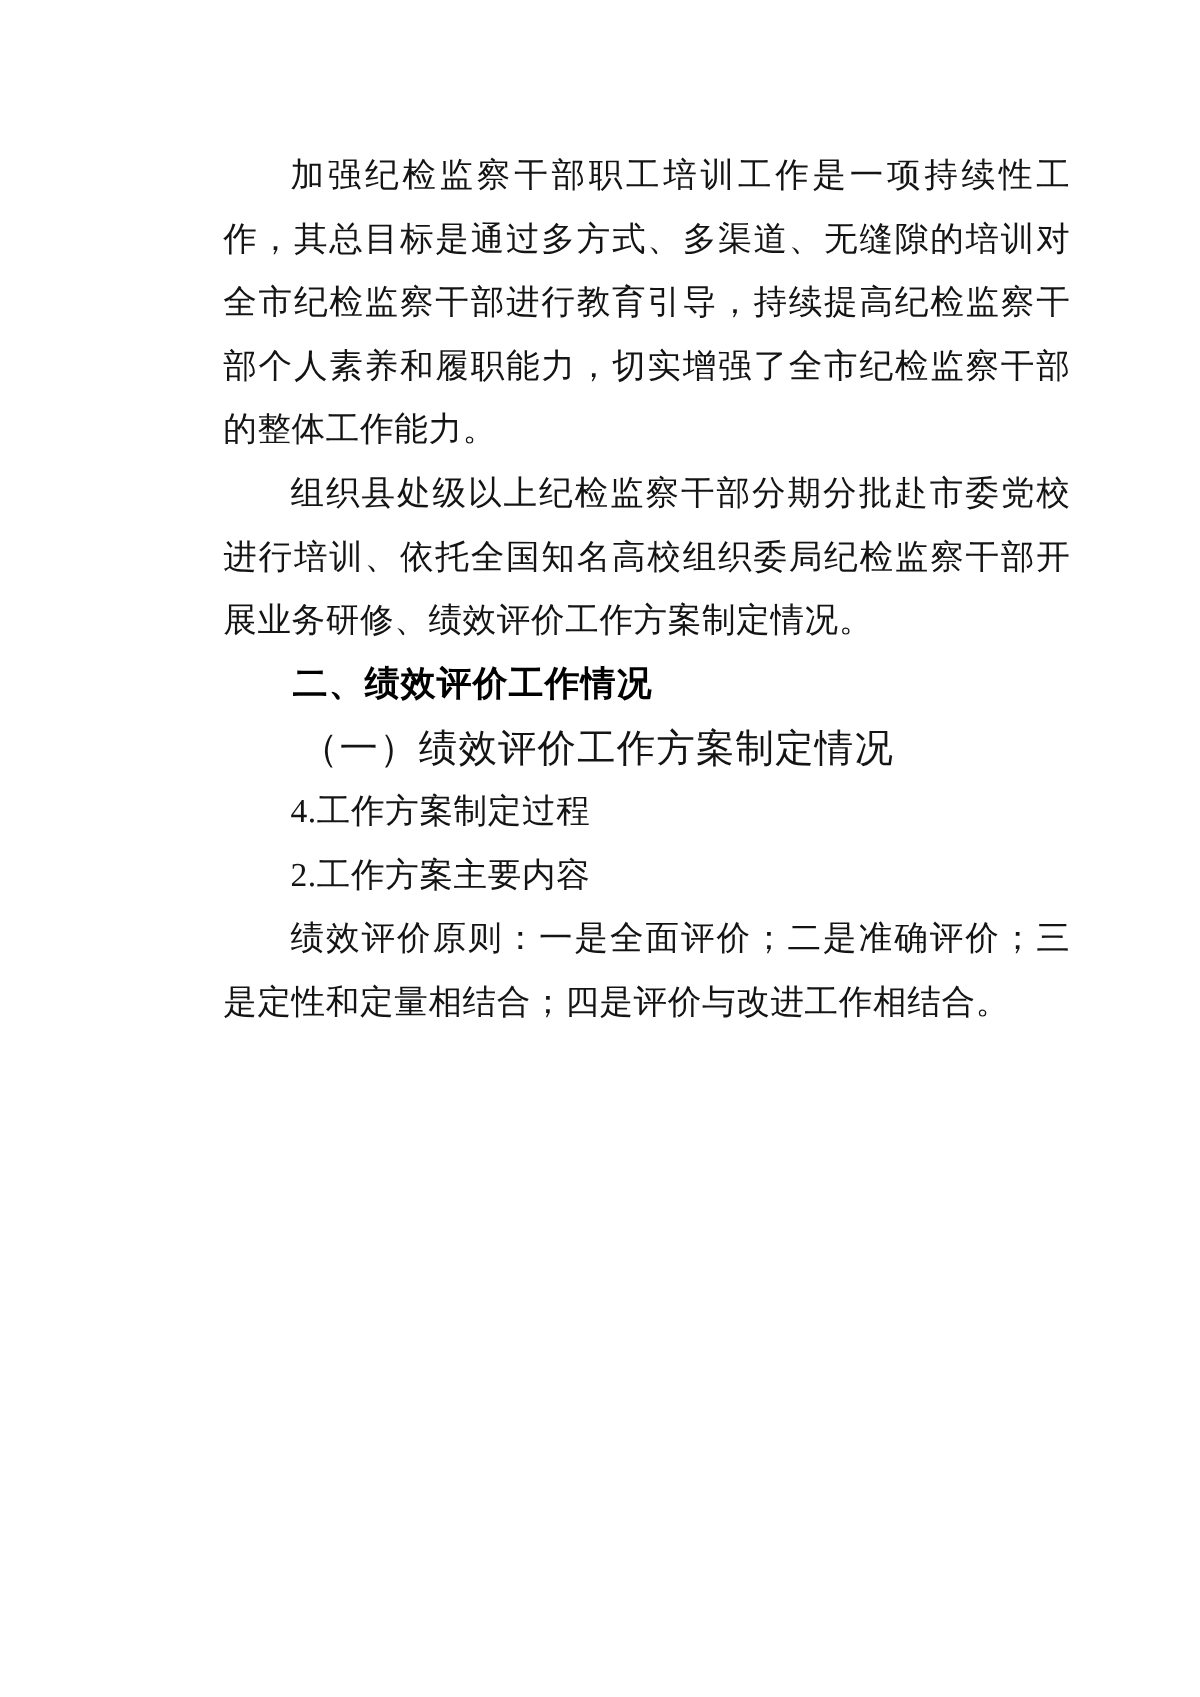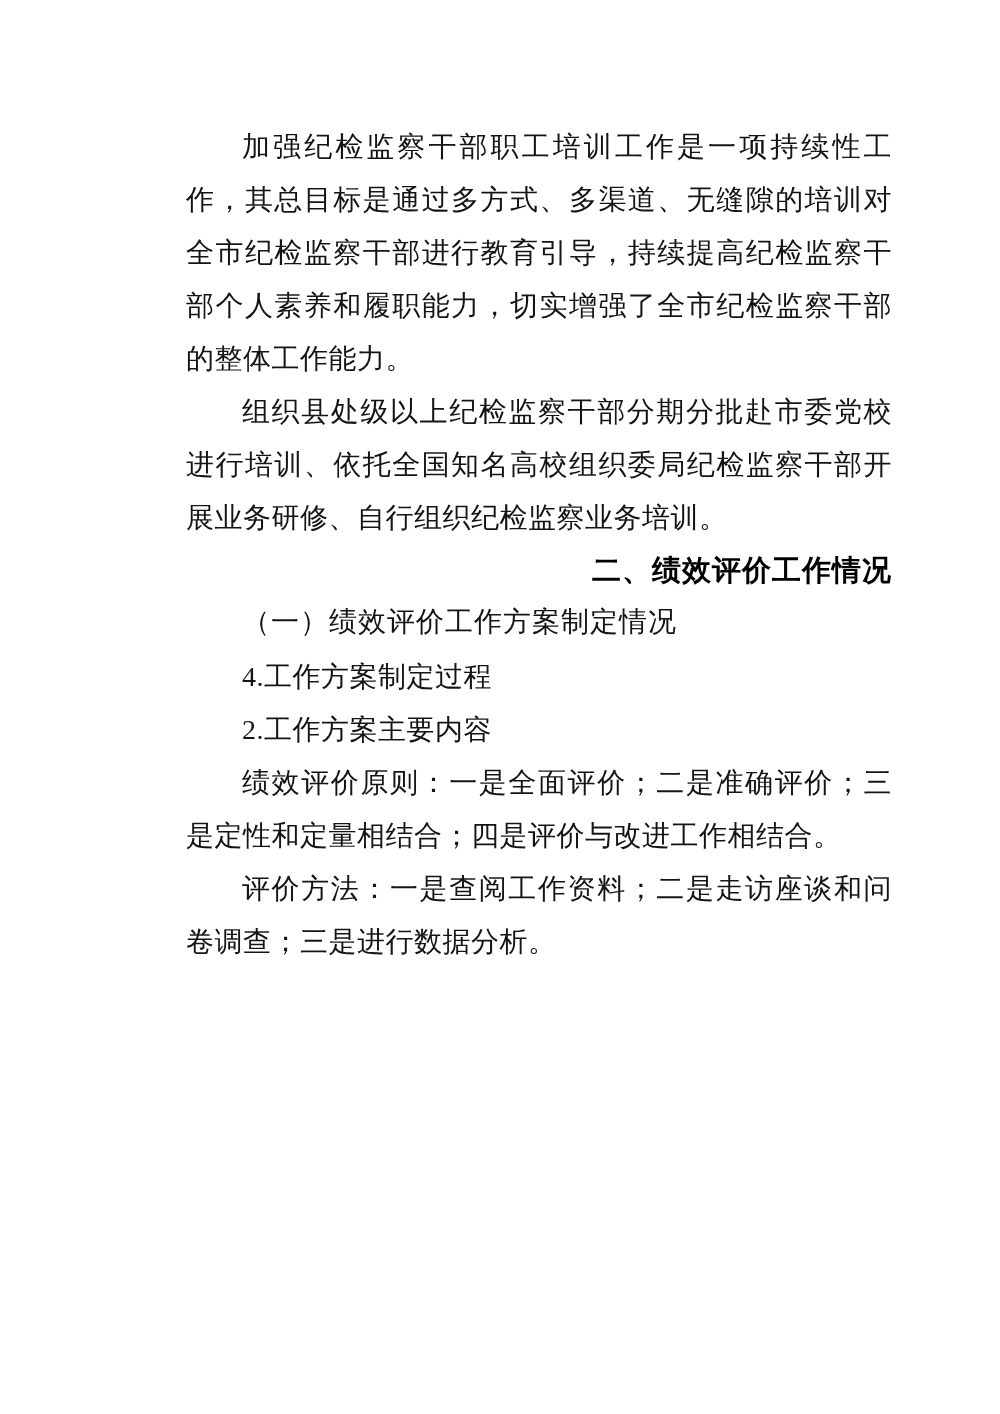--- a/index.html
+++ b/index.html
@@ -43,50 +43,48 @@
   }
   .heading-1 {
     margin: 0;
     font-size: 29px;
     line-height: 53px;
     text-indent: 2em;
     font-weight: bold;
     letter-spacing: 1px;
     color: #000000;
     font-family: "Liberation Sans", sans-serif;
-    text-align: right;
   }
   .heading-2 {
     margin: 0;
-    font-size: 28px;
+    font-size: 32px;
     line-height: 53px;
     text-indent: 2em;
     letter-spacing: 1px;
-    font-family: Liberation Mono, monospace;
+    font-family: Liberation Sans, sans-serif;
   }
   .footer {
     position: absolute;
     top: 1300px;
     left: 0;
     width: 1000px;
     text-align: right;
     font-size: 21px;
     line-height: 26px;
     color: #0f172a;
     font-family: "Liberation Serif", serif;
   }
 </style>
 </head>
 <body>
 
 <div class="page">
   <div class="content">
     <p class="para">加强纪检监察干部职工培训工作是一项持续性工作，其总目标是通过多方式、多渠道、无缝隙的培训对全市纪检监察干部进行教育引导，持续提高纪检监察干部个人素养和履职能力，切实增强了全市纪检监察干部的整体工作能力。</p>
-    <p class="para">组织县处级以上纪检监察干部分期分批赴市委党校进行培训、依托全国知名高校组织委局纪检监察干部开展业务研修、自行组织纪检监察业务培训。</p>
+    <p class="para">组织县处级以上纪检监察干部分期分批赴市委党校进行培训、依托全国知名高校组织委局纪检监察干部开展业务研修、绩效评价工作方案制定情况。</p>
     <p class="heading-1">二、绩效评价工作情况</p>
     <p class="heading-2">（一）绩效评价工作方案制定情况</p>
     <p class="subheading">4.工作方案制定过程</p>
     <p class="subheading">2.工作方案主要内容</p>
     <p class="para">绩效评价原则：一是全面评价；二是准确评价；三是定性和定量相结合；四是评价与改进工作相结合。</p>
-    <p class="para">评价方法：一是查阅工作资料；二是走访座谈和问卷调查；三是进行数据分析。</p>
   </div>
   <div class="footer">- 29 -</div>
 </div>
 
 </body></html>

